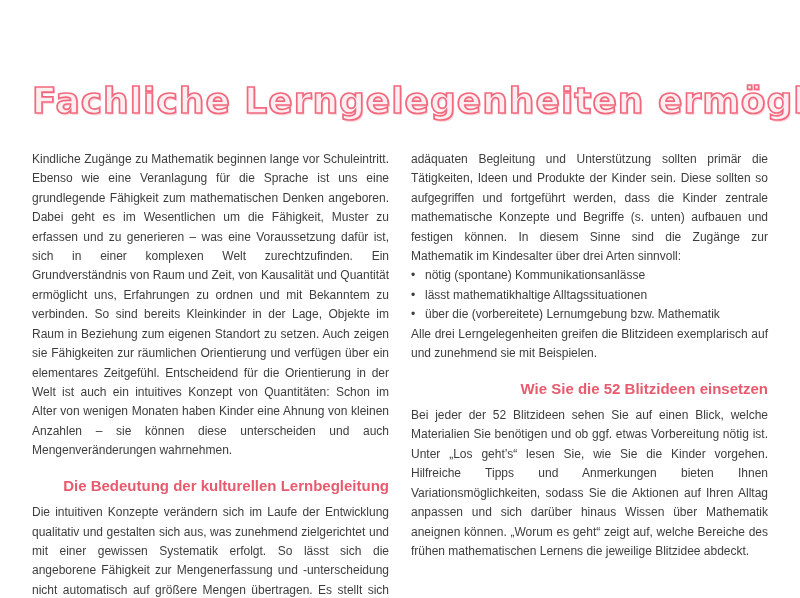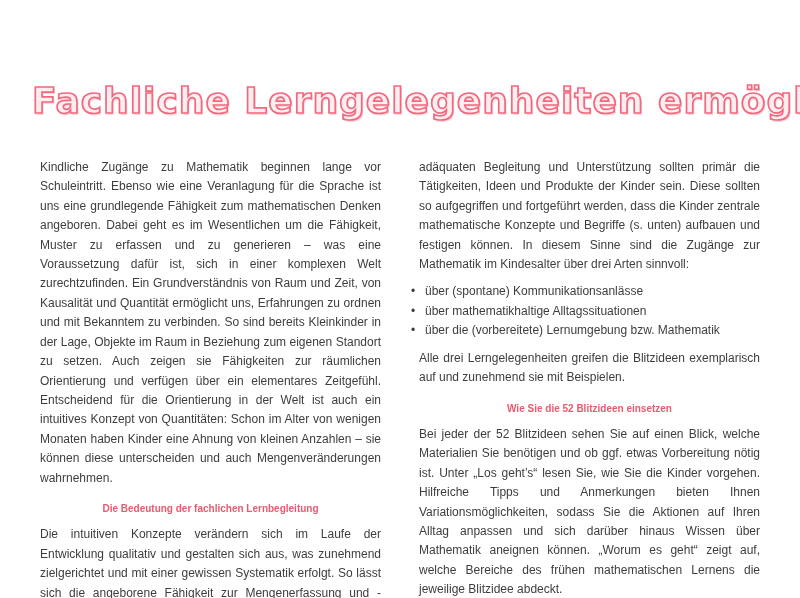--- a/index.html
+++ b/index.html
@@ -35,27 +35,27 @@
     .col {
       flex: 1 1 0;
       min-width: 0;
       font-size: 12px;
       line-height: 1.62;
       color: #3d3d3d;
       text-align: justify;
       hyphens: auto;
       -webkit-hyphens: auto;
     }
-    .col p { margin: 8px; }
+    .col p { margin: 0; }
     h2.section-heading {
-      font-size: 10px;
+      font-size: 15px;
       font-weight: bold;
       color: #e85a6e;
       margin: 13px 0 5px 0;
-      text-align: center;
+      text-align: right;
     }
     ul.bullets {
       list-style: none;
       margin: 0;
       padding: 0;
     }
     ul.bullets li {
       display: flex;
       align-items: flex-start;
       text-align: left;
@@ -71,36 +71,36 @@
 
 <div class="page">
 
   <h1 class="title">Fachliche Lerngelegenheiten ermöglichen</h1>
 
   <div class="columns">
 
     <div class="col">
       <p>Kindliche Zugänge zu Mathematik beginnen lange vor Schuleintritt. Ebenso wie eine Veranlagung für die Sprache ist uns eine grundlegende Fähigkeit zum mathematischen Denken angeboren. Dabei geht es im Wesentlichen um die Fähigkeit, Muster zu erfassen und zu generieren – was eine Voraussetzung dafür ist, sich in einer komplexen Welt zurechtzufinden. Ein Grundverständnis von Raum und Zeit, von Kausalität und Quantität ermöglicht uns, Erfahrungen zu ordnen und mit Bekanntem zu verbinden. So sind bereits Kleinkinder in der Lage, Objekte im Raum in Beziehung zum eigenen Standort zu setzen. Auch zeigen sie Fähigkeiten zur räumlichen Orientierung und verfügen über ein elementares Zeitgefühl. Entscheidend für die Orientierung in der Welt ist auch ein intuitives Konzept von Quantitäten: Schon im Alter von wenigen Monaten haben Kinder eine Ahnung von kleinen Anzahlen – sie können diese unterscheiden und auch Mengenveränderungen wahrnehmen.</p>
 
-      <h2 class="section-heading">Die Bedeutung der fachlichen Lernbegleitung</h2>
+      <h2 class="section-heading">Die Bedeutung der kulturellen Lernbegleitung</h2>
 
       <p>Die intuitiven Konzepte verändern sich im Laufe der Entwicklung qualitativ und gestalten sich aus, was zunehmend zielgerichtet und mit einer gewissen Systematik erfolgt. So lässt sich die angeborene Fähigkeit zur Mengenerfassung und -unterscheidung nicht automatisch auf größere Mengen übertragen. Es stellt sich daher die Frage, wie pädagogische Fachkräfte Kinder auf dem Weg von der „intuitiven“ zur „kulturellen“ Mathematik begleiten und unterstützen können. Ausgangspunkt einer</p>
     </div>
 
     <div class="col">
       <p>adäquaten Begleitung und Unterstützung sollten primär die Tätigkeiten, Ideen und Produkte der Kinder sein. Diese sollten so aufgegriffen und fortgeführt werden, dass die Kinder zentrale mathematische Konzepte und Begriffe (s. unten) aufbauen und festigen können. In diesem Sinne sind die Zugänge zur Mathematik im Kindesalter über drei Arten sinnvoll:</p>
 
       <ul class="bullets">
         <li>
           <span class="dot">•</span>
-          <span>über (spontane) Kommunikationsanlässe</span>
+          <span>nötig (spontane) Kommunikationsanlässe</span>
         </li>
         <li>
           <span class="dot">•</span>
-          <span>über mathematikhaltige Alltagssituationen</span>
+          <span>lässt mathematikhaltige Alltagssituationen</span>
         </li>
         <li>
           <span class="dot">•</span>
           <span>über die (vorbereitete) Lernumgebung bzw. Mathematik</span>
         </li>
       </ul>
 
       <p>Alle drei Lerngelegenheiten greifen die Blitzideen exemplarisch auf und zunehmend sie mit Beispielen.</p>
 
       <h2 class="section-heading">Wie Sie die 52 Blitzideen einsetzen</h2>

